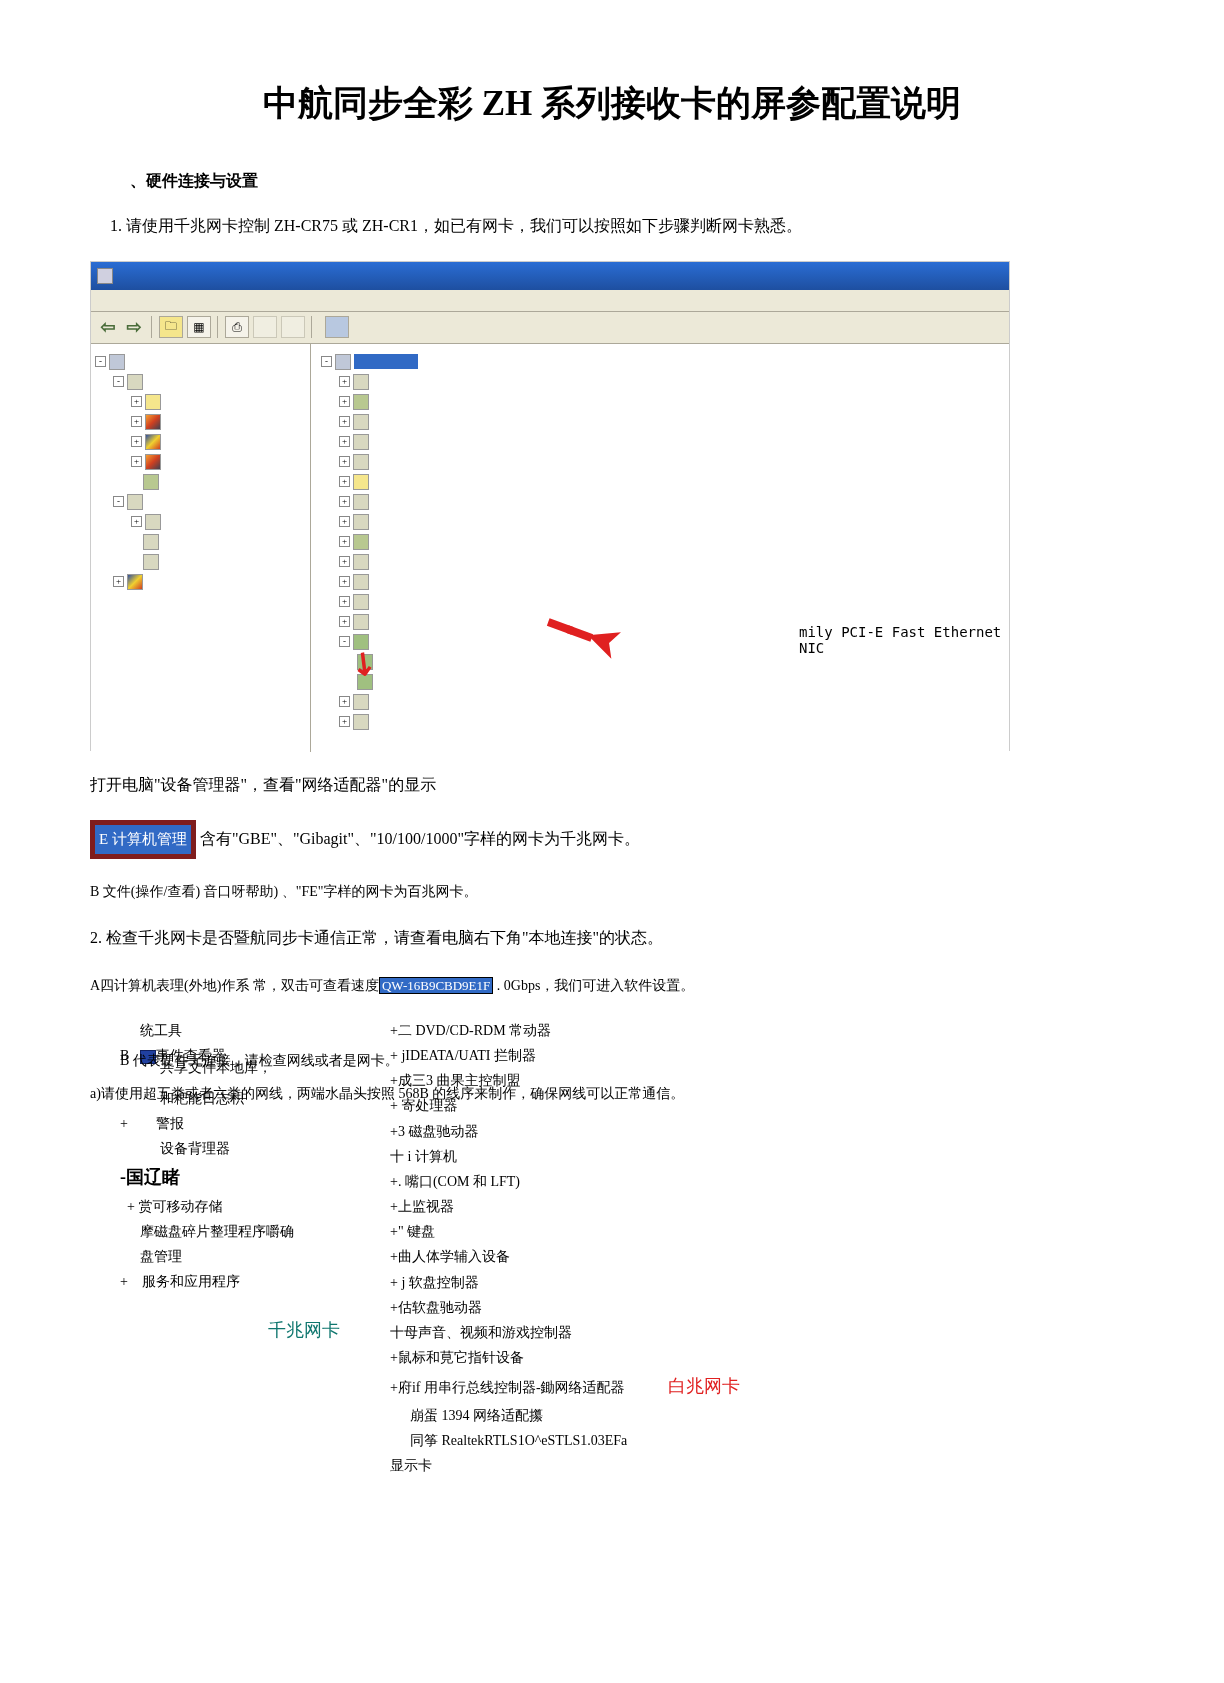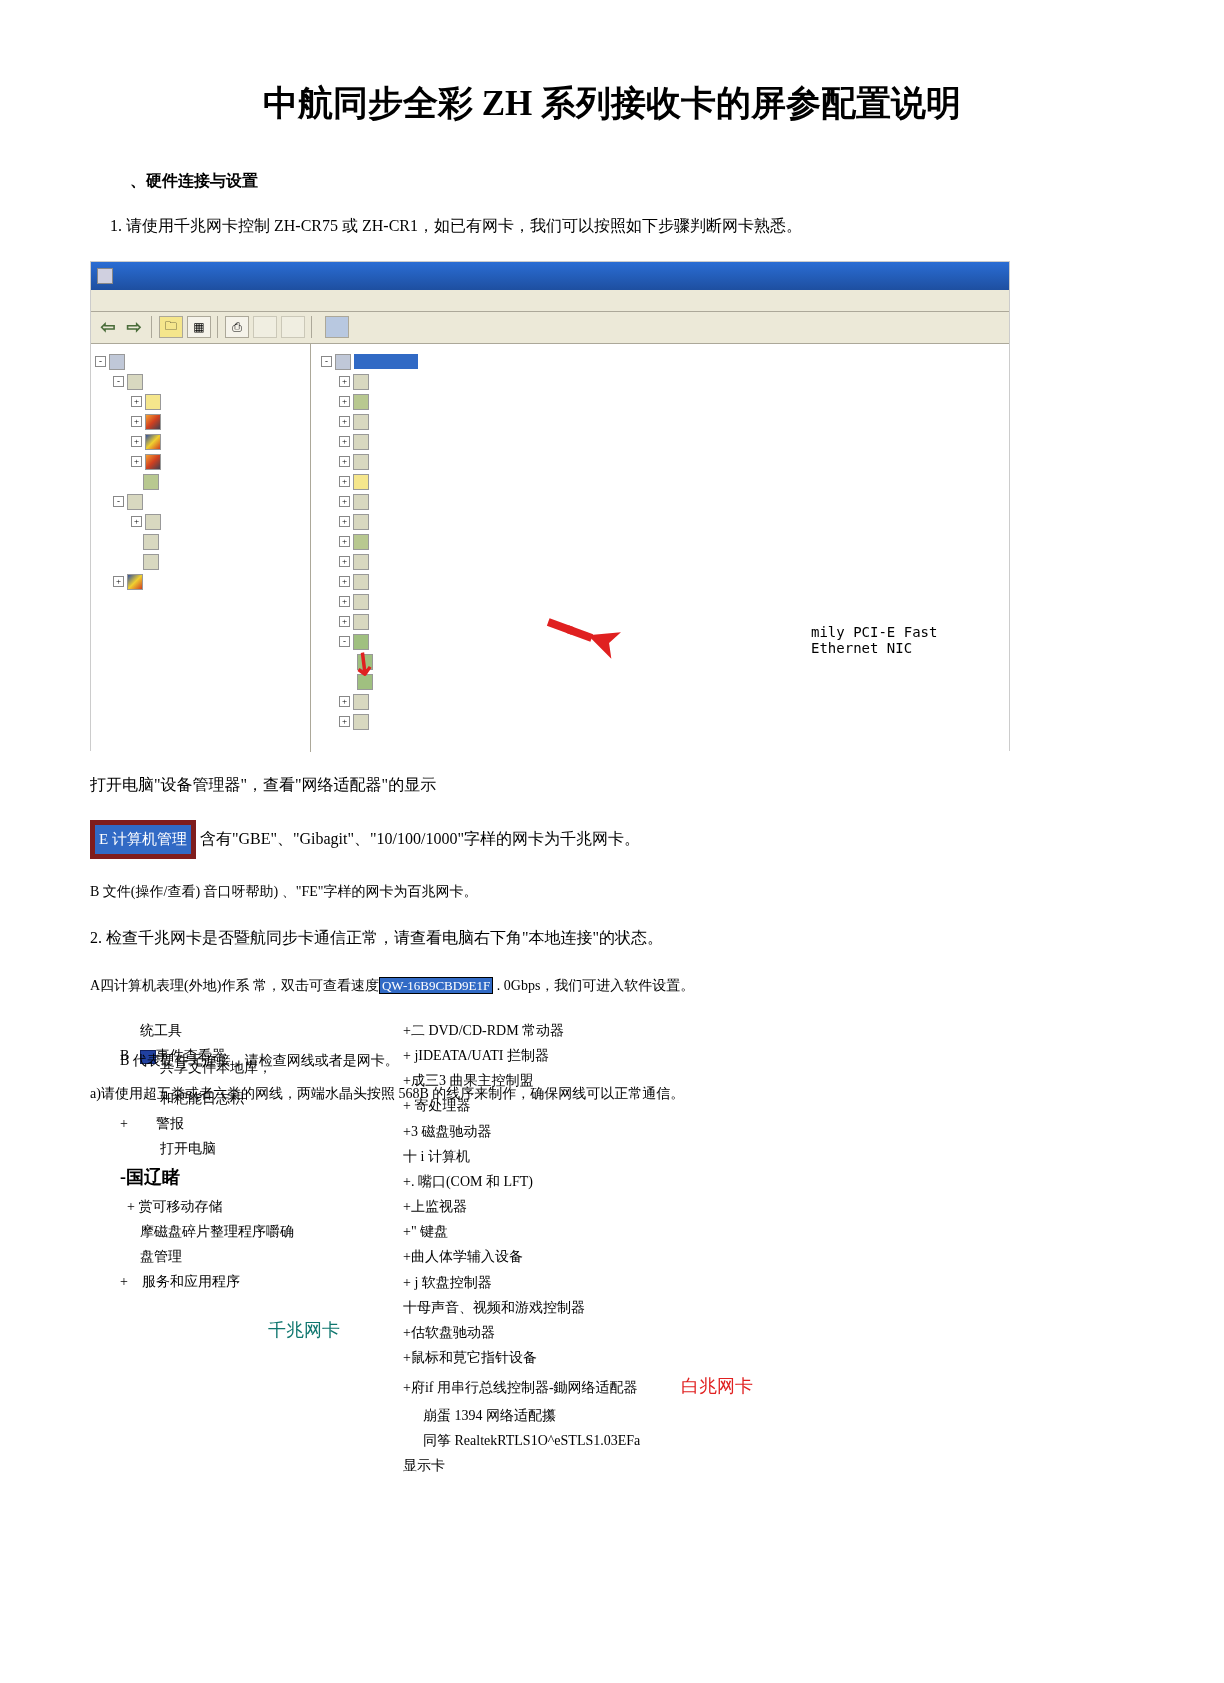--- a/index.html
+++ b/index.html
@@ -140,40 +140,40 @@
       font-size: 32px;
       color: #e02020;
       transform: rotate(-25deg);
       font-weight: bold;
     }
     .red-arrow.left { top: 300px; left: 40px; transform: rotate(35deg) scaleX(0.9); }
     .red-arrow.right { top: 268px; left: 240px; transform: rotate(200deg); font-size: 40px; letter-spacing: -4px; }
     .ethernet-label {
       position: absolute;
       top: 280px;
-      left: 500px;
+      left: 488px;
       font-family: monospace;
       font-size: 14px;
     }
     .cm-label {
       display: inline-block;
       background: #316ac5;
       color: #fff;
       border: 5px solid #7f1d1d;
       padding: 1px 4px;
       font-size: 15px;
     }
     .overlay-region {
       position: relative;
       line-height: 1.9;
     }
     .garbled { font-size: 14px; }
     .devtree-section {
       display: flex;
-      gap: 53px;
+      gap: 40px;
       margin-top: 19px;
       font-size: 14px;
       line-height: 1.8;
     }
     .devtree-left {
       width: 260px;
       padding-left: 30px;
     }
     .devtree-right {
       flex: 1;
@@ -391,42 +391,42 @@
   <div class="devtree-left">
     <div class="devtree-row dv-indent1">统工具</div>
     <div class="devtree-row">
       B &nbsp;&nbsp;<span class="ev-icon"></span><span>事件查看器</span>
     </div>
     <div class="devtree-row garbled" style="margin-top:-20px; padding-left: 0;">B       代表硬件无连接，请检查网线或者是网卡。</div>
     <div class="devtree-row dv-indent2 garbled" style="margin-top:-18px">共享文件本地库，</div>
     <div class="devtree-row garbled" style="margin-left:-30px; white-space:nowrap">a)请使用超五类或者六类的网线，两端水晶头按照 568B 的线序来制作，确保网线可以正常通信。</div>
     <div class="devtree-row dv-indent2 garbled" style="margin-top:-20px">和粑能日志积</div>
     <div class="devtree-row">+&nbsp;&nbsp;&nbsp;&nbsp;&nbsp;&nbsp;&nbsp;&nbsp;<span>警报</span></div>
-    <div class="devtree-row dv-indent2">打开电脑</div>
+    <div class="devtree-row dv-indent2">设备背理器</div>
     <div class="devtree-row" style="font-size:18px; font-weight:bold;">-国辽睹</div>
     <div class="devtree-row">&nbsp;&nbsp;+&nbsp;<span>赏可移动存储</span></div>
     <div class="devtree-row dv-indent1">摩磁盘碎片整理程序嚼确</div>
     <div class="devtree-row dv-indent1">盘管理</div>
     <div class="devtree-row">+&nbsp;&nbsp;&nbsp;&nbsp;<span>服务和应用程序</span></div>
     <div class="annotation-qianzhao">千兆网卡</div>
   </div>
   <div class="devtree-right">
     <div class="devtree-row">+二 DVD/CD-RDM 常动器</div>
     <div class="devtree-row">+ jIDEATA/UATI 拦制器</div>
     <div class="devtree-row">+成三3 曲果主控制盟</div>
     <div class="devtree-row">+ 寄处理器</div>
     <div class="devtree-row">+3 磁盘驰动器</div>
     <div class="devtree-row">十 i 计算机</div>
     <div class="devtree-row">+. 嘴口(COM 和 LFT)</div>
     <div class="devtree-row">+上监视器</div>
     <div class="devtree-row">+" 键盘</div>
     <div class="devtree-row">+曲人体学辅入设备</div>
     <div class="devtree-row">+ j 软盘控制器</div>
+    <div class="devtree-row">+估软盘驰动器</div>
     <div class="devtree-row">十母声音、视频和游戏控制器</div>
-    <div class="devtree-row">+估软盘驰动器</div>
     <div class="devtree-row">+鼠标和莧它指针设备</div>
     <div class="devtree-row">
       <span>+府if 用串行总线控制器-鋤网络适配器</span>
       <span class="annotation-baizhao">白兆网卡</span>
     </div>
     <div class="devtree-row dv-indent1">崩蛋 1394 网络适配攥</div>
     <div class="devtree-row dv-indent1">同筝 RealtekRTLS1O^eSTLS1.03EFa</div>
     <div class="devtree-row">显示卡</div>
   </div>
 </div>

